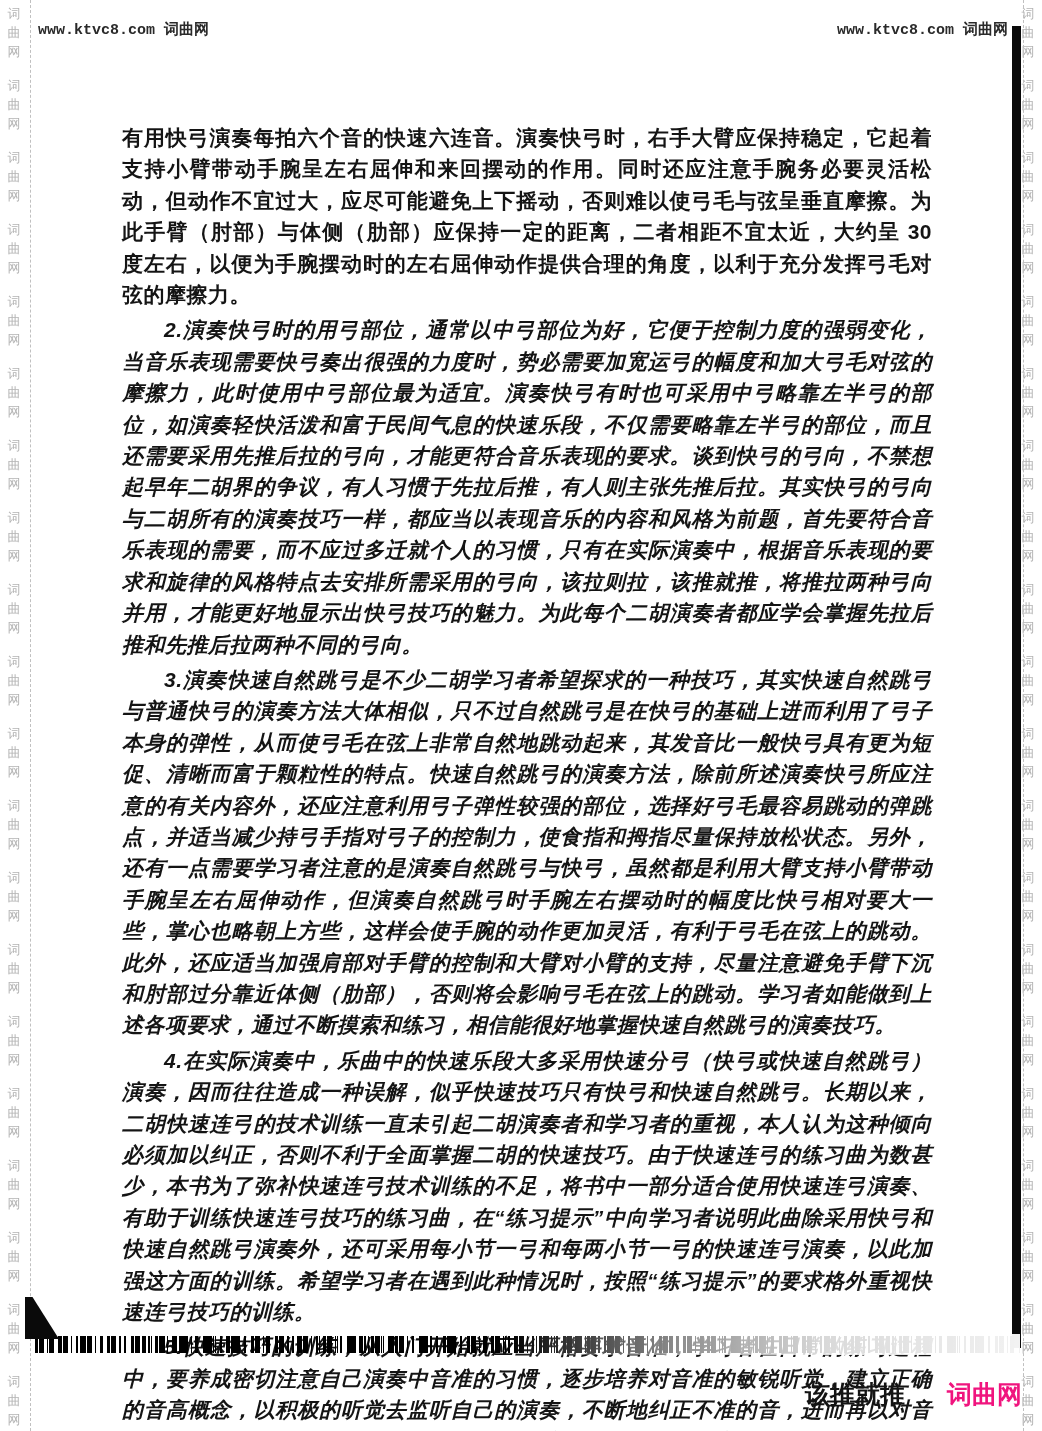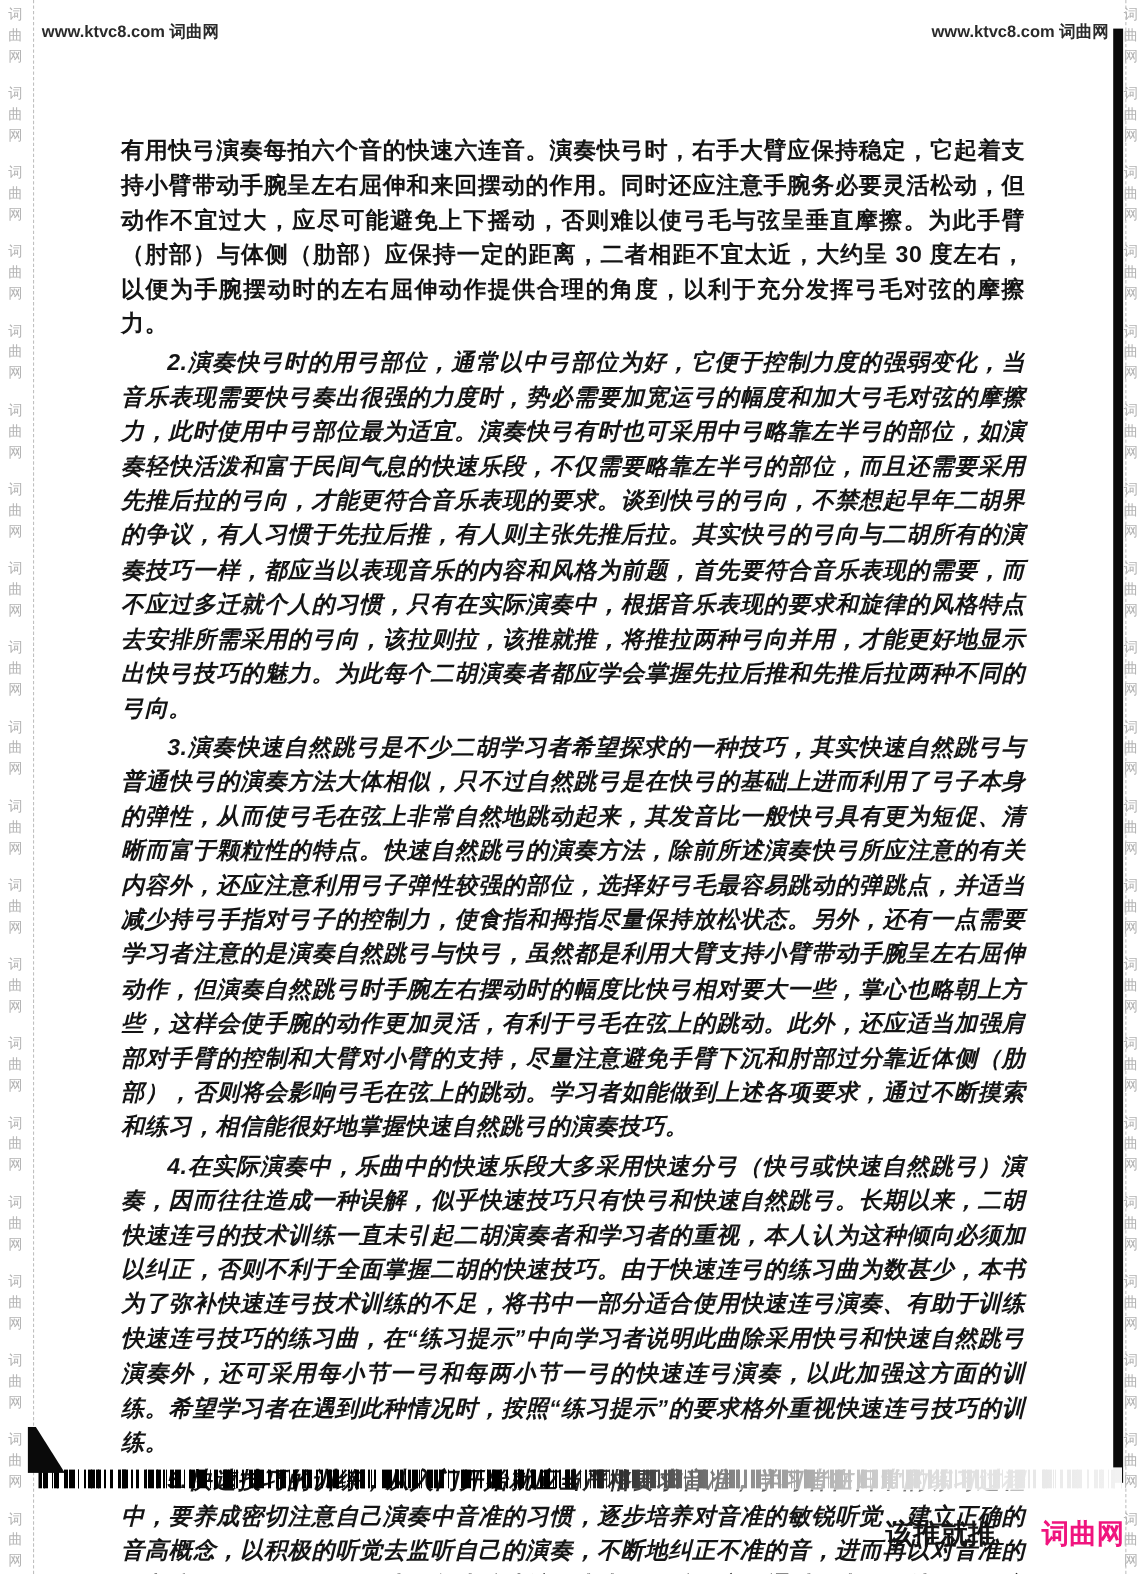--- a/index.html
+++ b/index.html
@@ -38,38 +38,38 @@
   
   .scan-bar{
     position:absolute;
     left:1012px;top:26px;width:9px;height:1322px;
     background:#0a0a0a;
   }
 
   
   .top-wm{
     position:absolute;top:20px;
-    font-family:Liberation Sans, sans-serif;
+    font-family:Liberation Mono, monospace;
     font-size:15px;font-weight:bold;color:#2a2a2a;
     white-space:nowrap;
   }
   .top-wm-left{left:38px;}
   .top-wm-right{right:34px;}
 
   
   .text-block{
     position:absolute;
     left:110px;top:122px;width:822px;
     font-size:21px;
     font-weight:600;
     line-height:31.4px;
     text-align:justify;
     letter-spacing:0.5px;
   }
-  .para{margin:0 0 4px 0;}
+  .para{margin:0 0 4px 12px;}
   .para.indent{text-indent:2em;font-style:italic;}
 
   
   .noise-band{
     position:absolute;
     left:35px;top:1336px;width:985px;height:17px;
     background-image:
       repeating-linear-gradient(90deg,#000 0 3px,transparent 3px 4px,#000 4px 9px,transparent 9px 12px,#000 12px 13px,transparent 13px 17px,#000 17px 19px,transparent 19px 24px),
       repeating-linear-gradient(90deg,transparent 0 5px,#000 5px 6px,transparent 6px 14px,#000 14px 18px,transparent 18px 23px,#000 23px 24px,transparent 24px 31px);
   }

